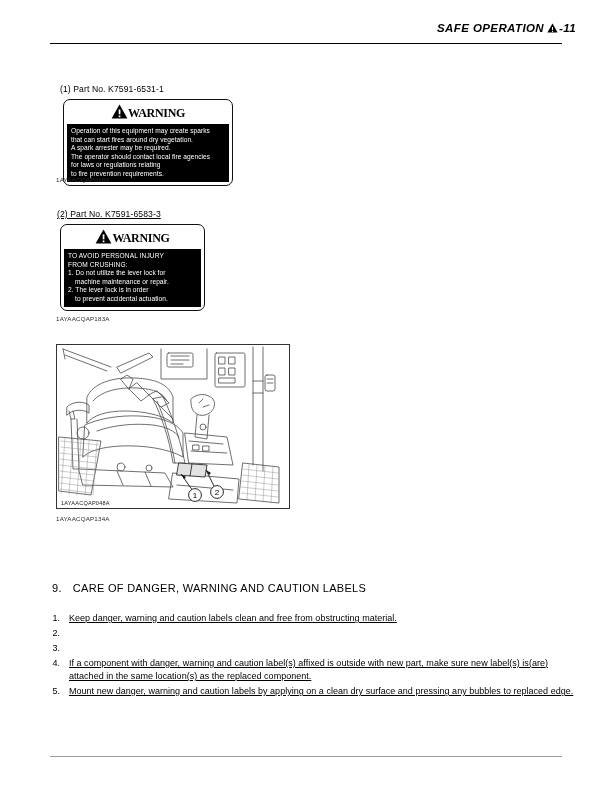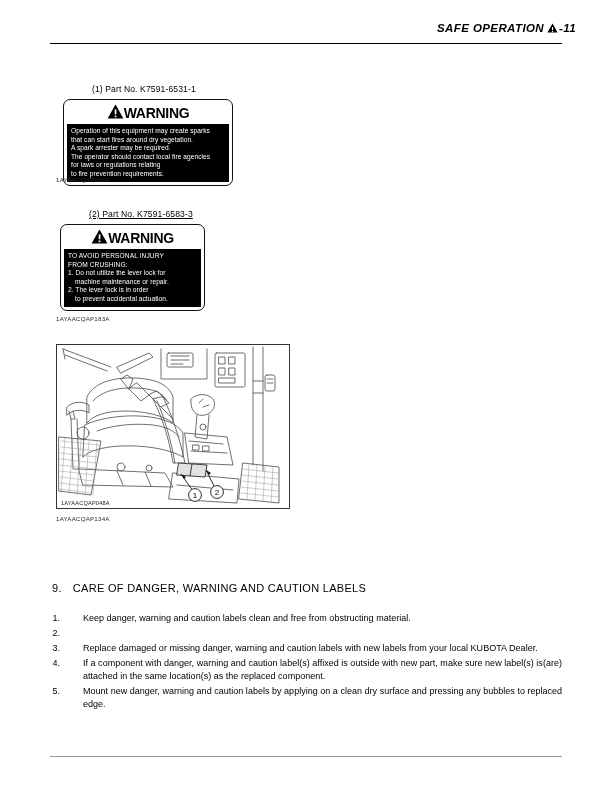--- a/index.html
+++ b/index.html
@@ -55,21 +55,20 @@
     height: 0;
     border-top: 1.6px solid #9a9a9a;
   }
 
   
   .part-caption {
     position: absolute;
     font-size: 8.6px;
     letter-spacing: 0.1px;
     white-space: nowrap;
-    margin-left: 32px;
   }
   .fig-code {
     position: absolute;
     font-size: 6.2px;
     color: #2b2b2b;
     letter-spacing: 0.2px;
     white-space: nowrap;
   }
 
   .warn-label {
@@ -80,24 +79,25 @@
     border-radius: 7px;
     padding: 3px;
   }
   .warn-banner {
     background: #ffffff;
     text-align: center;
     line-height: 1;
     padding: 1px 0 2px 0;
   }
   .warn-banner .wtext {
-    font-size: 14px;
+    font-size: 12px;
     font-weight: bold;
     letter-spacing: -0.3px;
     vertical-align: middle;
+    font-family: Liberation Serif, serif;
   }
   .warn-banner .tri {
     vertical-align: middle;
     margin-right: 0px;
   }
   .warn-body {
     background: #000000;
     color: #ffffff;
     padding: 3px 4px 4px 4px;
   }
@@ -161,24 +161,25 @@
     margin-bottom: 1.5px;
   }
   .nl-num {
     width: 20px;
     flex: 0 0 20px;
     text-align: right;
     font-size: 9px;
     line-height: 13.4px;
   }
   .nl-text {
-    margin-left: 23px;
+    margin-left: 9px;
     font-size: 9px;
     line-height: 13.4px;
     letter-spacing: 0.02px;
+    text-decoration: underline;
   }
 </style>
 </head>
 <body>
 
 <div class="page-header">
   <div class="header-title">
     <span>SAFE OPERATION</span><span class="tri"><svg width="11" height="10" viewBox="0 0 11 10">
           <polygon points="5.5,0.4 10.6,9.6 0.4,9.6" fill="#000"></polygon>
           <rect x="4.95" y="4.0" width="1.1" height="3.1" fill="#fff"></rect>
@@ -330,21 +331,20 @@
 <div class="numbered-list">
   <div class="nl-item">
     <div class="nl-num">1.</div>
     <div class="nl-text">Keep danger, warning and caution labels clean and free from obstructing material.</div>
   </div>
   <div class="nl-item">
     <div class="nl-num">2.</div>
   </div>
   <div class="nl-item">
     <div class="nl-num">3.</div>
-    <div class="nl-text">Replace damaged or missing danger, warning and caution labels with new labels from your local KUBOTA Dealer.</div>
   </div>
   <div class="nl-item">
     <div class="nl-num">4.</div>
     <div class="nl-text">If a component with danger, warning and caution label(s) affixed is outside with new part, make sure new label(s) is(are) attached in the same location(s) as the replaced component.</div>
   </div>
   <div class="nl-item">
     <div class="nl-num">5.</div>
     <div class="nl-text">Mount new danger, warning and caution labels by applying on a clean dry surface and pressing any bubbles to replaced edge.</div>
   </div>
 </div>

